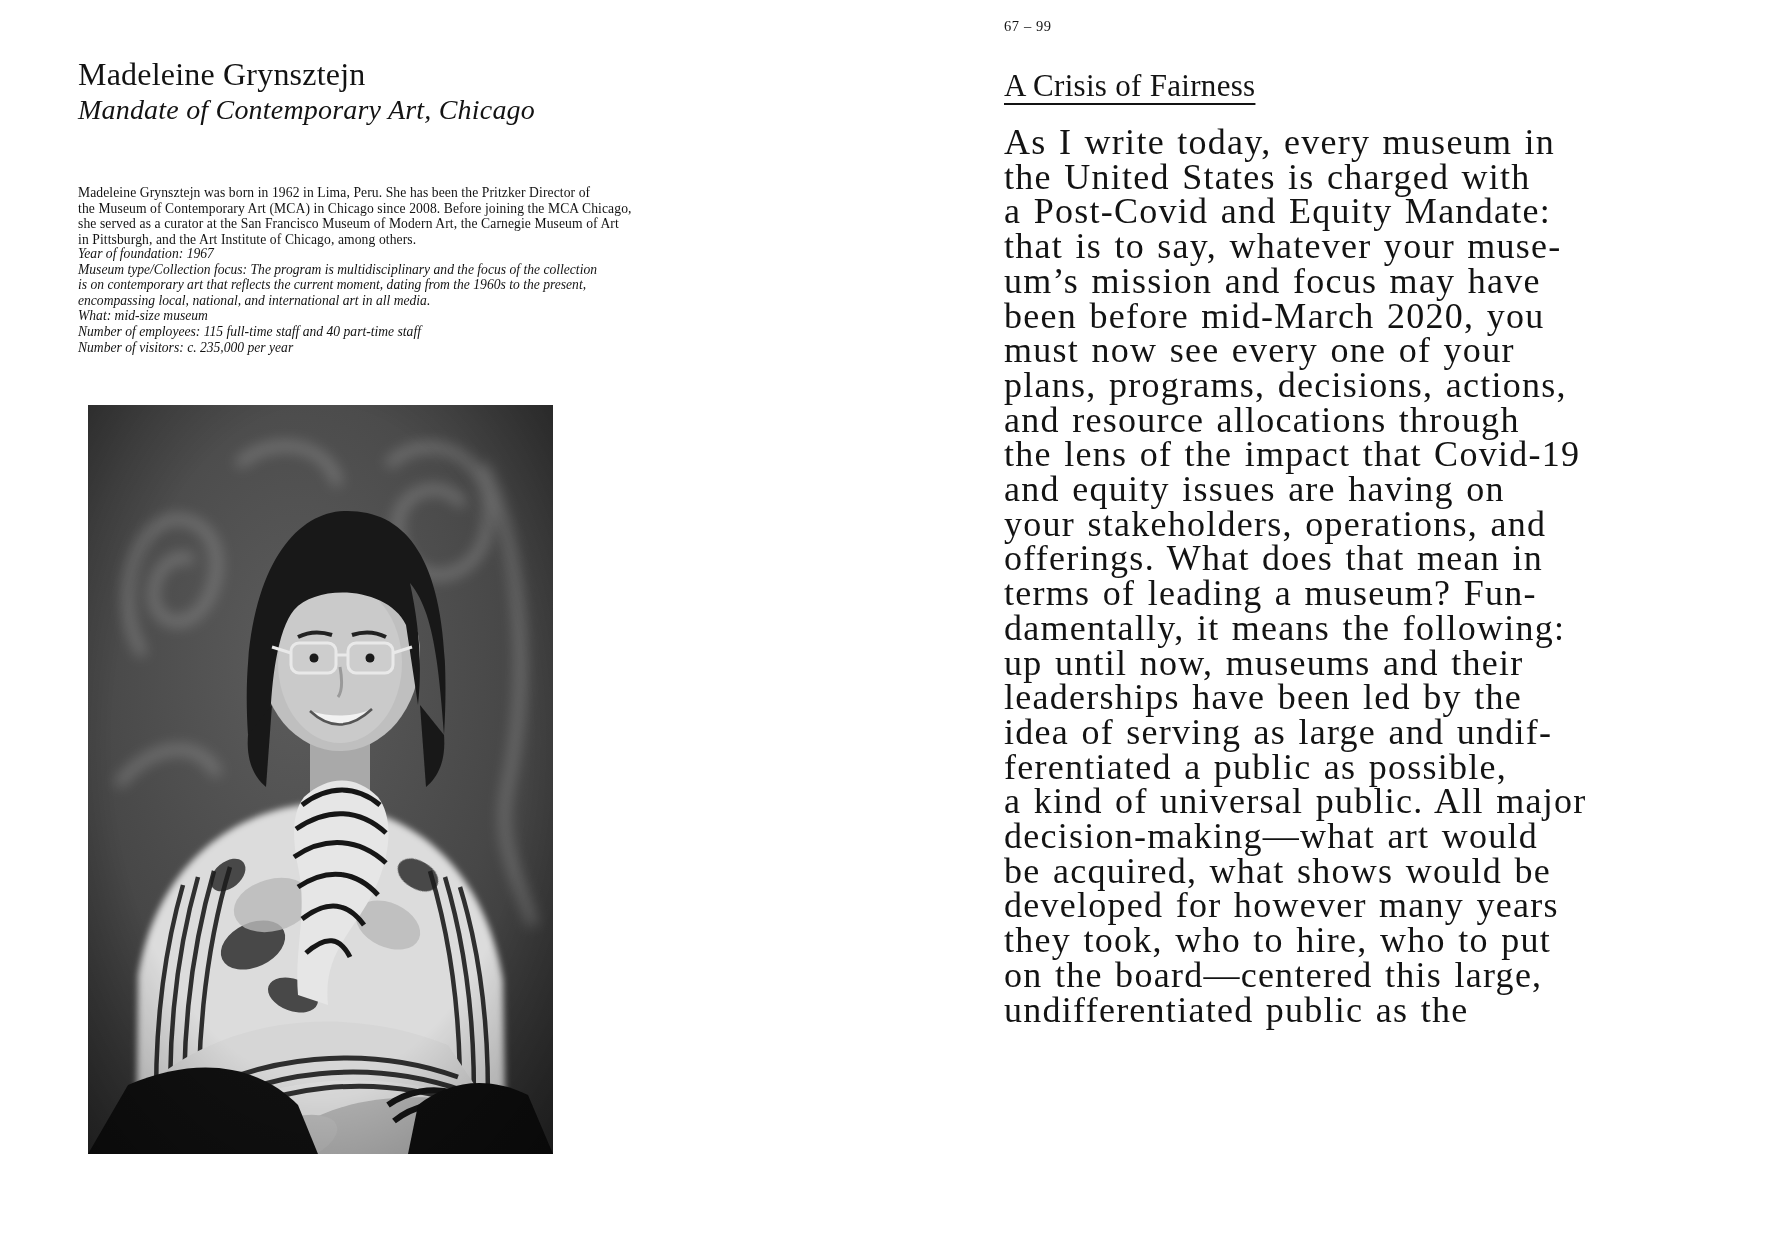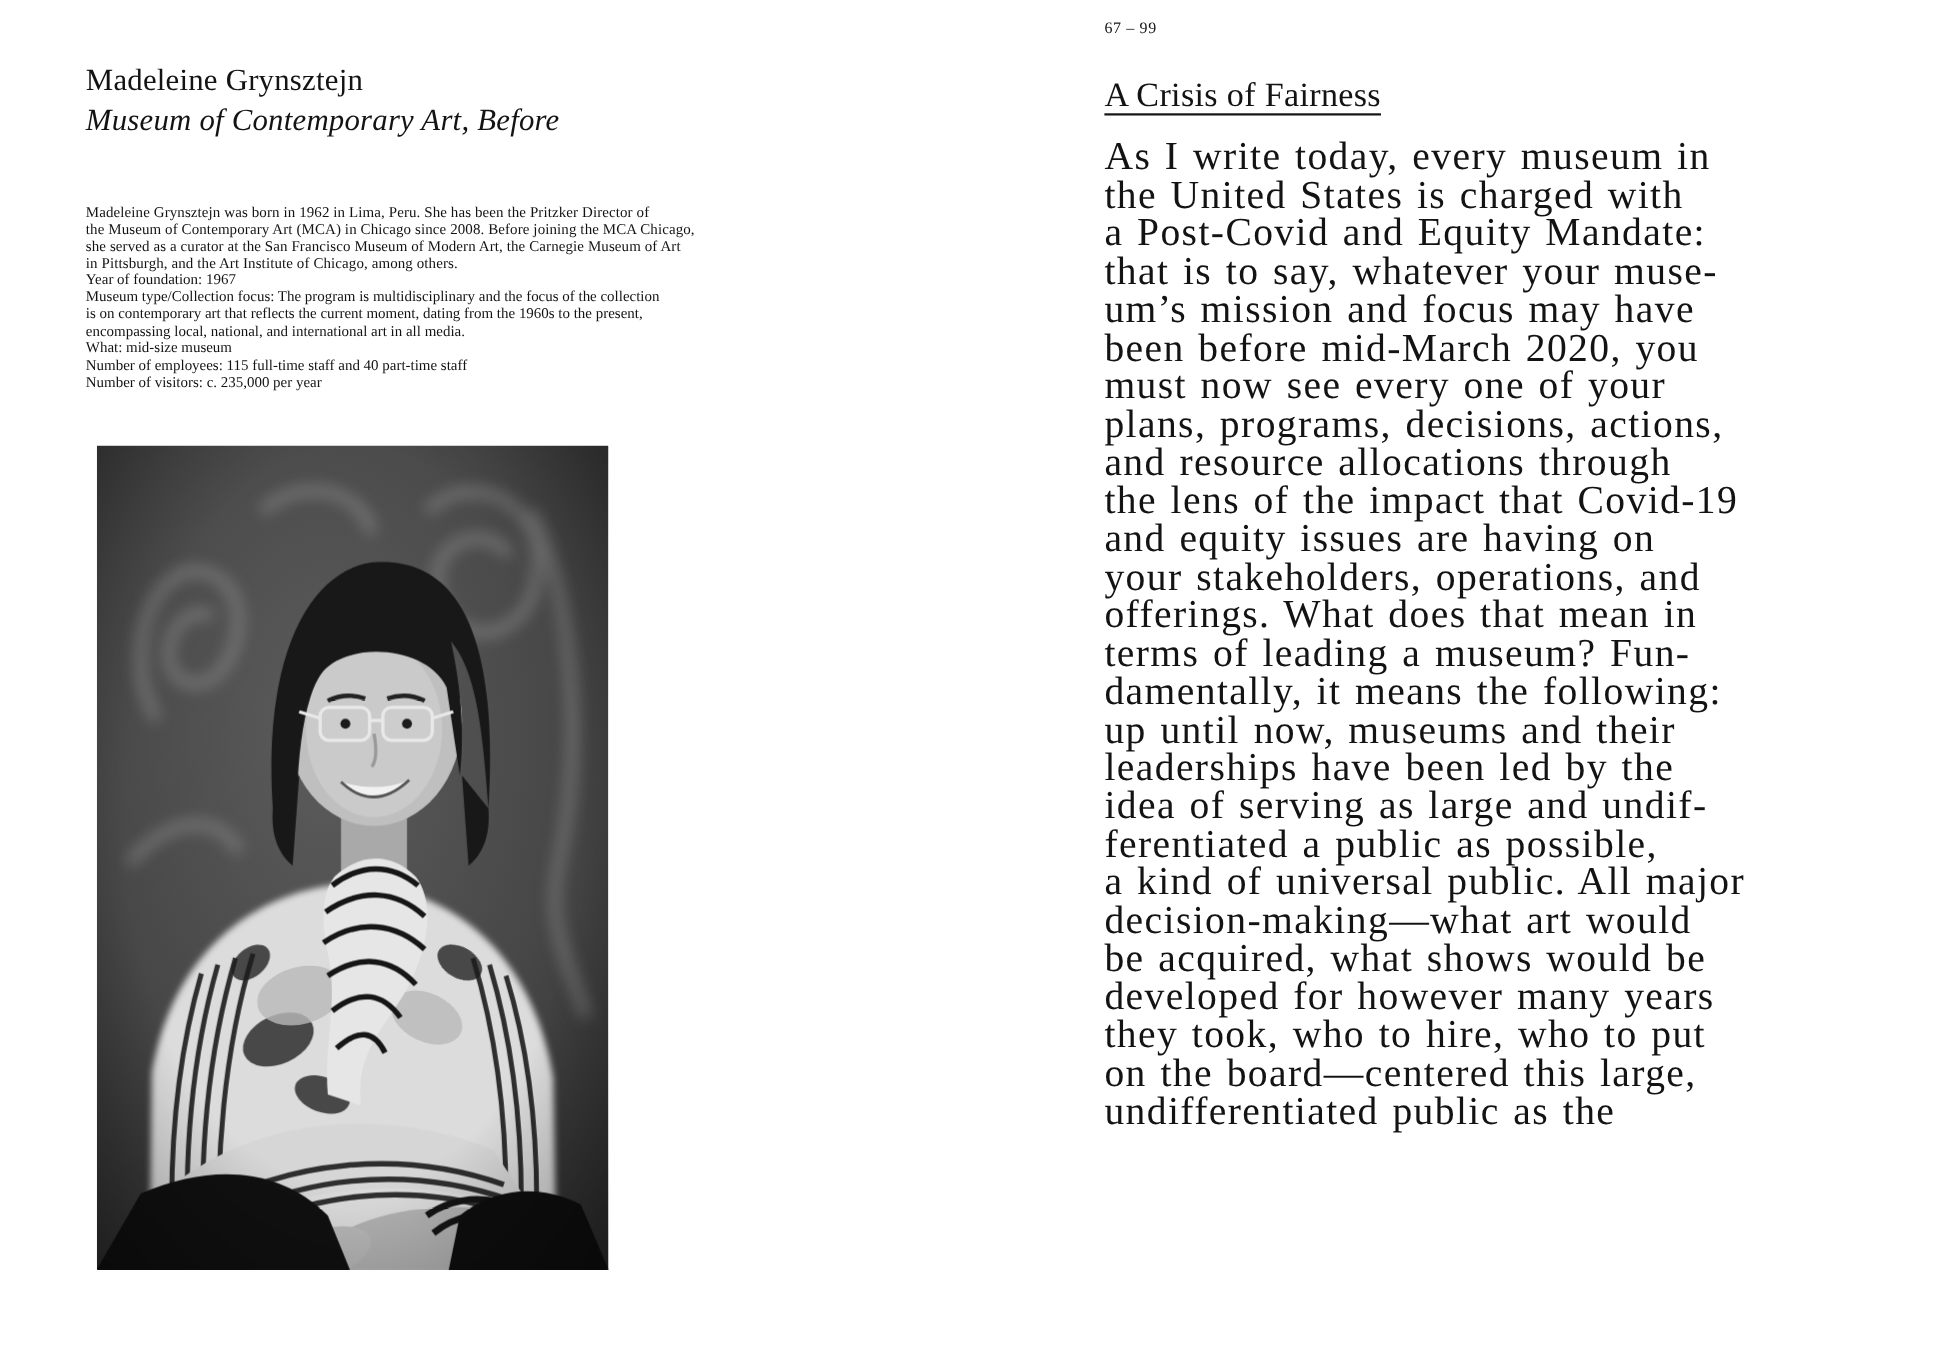--- a/index.html
+++ b/index.html
@@ -7,34 +7,34 @@
     position:relative;
     width:1772px; height:1240px;
     background:#ffffff;
     font-family:"Liberation Serif", serif;
     color:#131313;
     overflow:hidden;
   }
   
   .name {
     position:absolute; left:78px; top:57px;
-    font-size:28px; line-height:34px; letter-spacing:0.2px;
+    font-size:32px; line-height:34px; letter-spacing:0.2px;
   }
   .affiliation {
     position:absolute; left:78px; top:93px;
     font-size:28px; font-style:italic; line-height:34px; letter-spacing:0.2px;
   }
   .bio {
     position:absolute; left:78px; top:165px;
     font-size:13.6px; line-height:15.6px;
     white-space:pre-line; letter-spacing:0.1px;margin-top:20px;
   }
   .facts {
     position:absolute; left:78px; top:246px;
-    font-size:13.6px; line-height:15.6px;
+    font-size:13.6px; line-height:15.6px;font-style:italic;
   }
   .fact { white-space:pre-line; }
   .photo-frame {
     position:absolute; left:88px; top:405px;
     width:465px; height:749px;
   }
   .photo-frame svg { display:block; width:100%; height:100%; }
   
   .page-number {
     position:absolute; left:1004px; top:18px;
@@ -55,21 +55,21 @@
     letter-spacing:0.035em; word-spacing:0.06em;
     white-space:pre-line;
   }
 </style>
 </head>
 <body>
 
 <div class="spread">
 
   <div class="name">Madeleine Grynsztejn</div>
-  <div class="affiliation">Museum of Contemporary Art, Before</div>
+  <div class="affiliation">Mandate of Contemporary Art, Chicago</div>
 
   <div class="bio">Madeleine Grynsztejn was born in 1962 in Lima, Peru. She has been the Pritzker Director of
 the Museum of Contemporary Art (MCA) in Chicago since 2008. Before joining the MCA Chicago,
 she served as a curator at the San Francisco Museum of Modern Art, the Carnegie Museum of Art
 in Pittsburgh, and the Art Institute of Chicago, among others.</div>
 
   <div class="facts">
     <div class="fact">Year of foundation: 1967</div>
     <div class="fact">Museum type/Collection focus: The program is multidisciplinary and the focus of the collection
 is on contemporary art that reflects the current moment, dating from the 1960s to the present,

